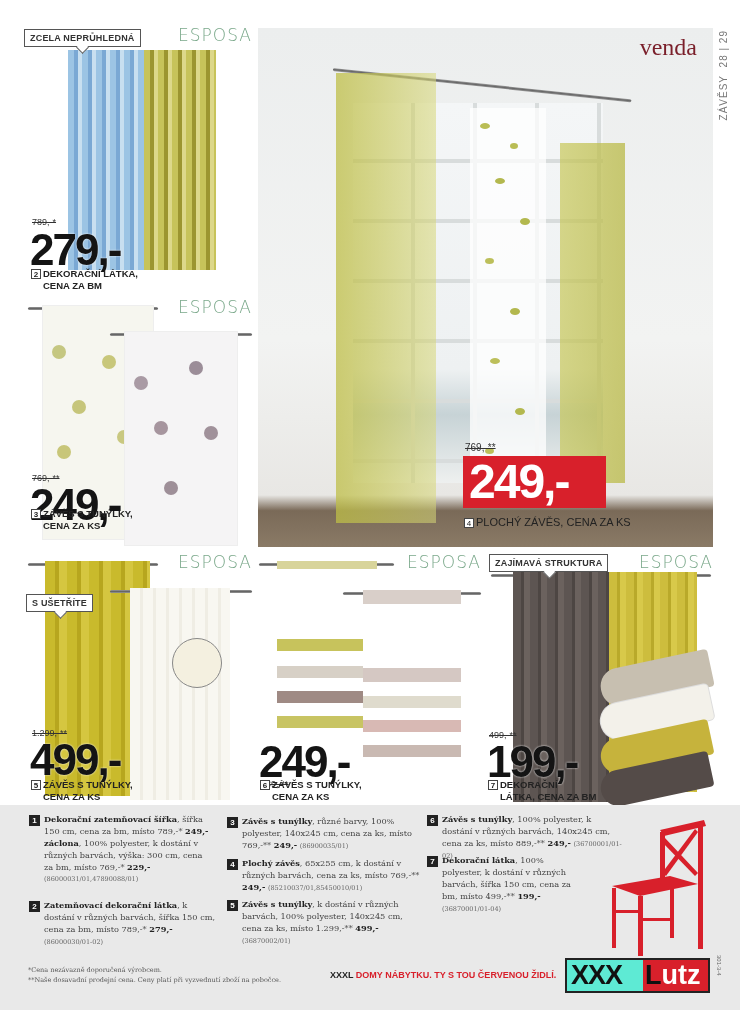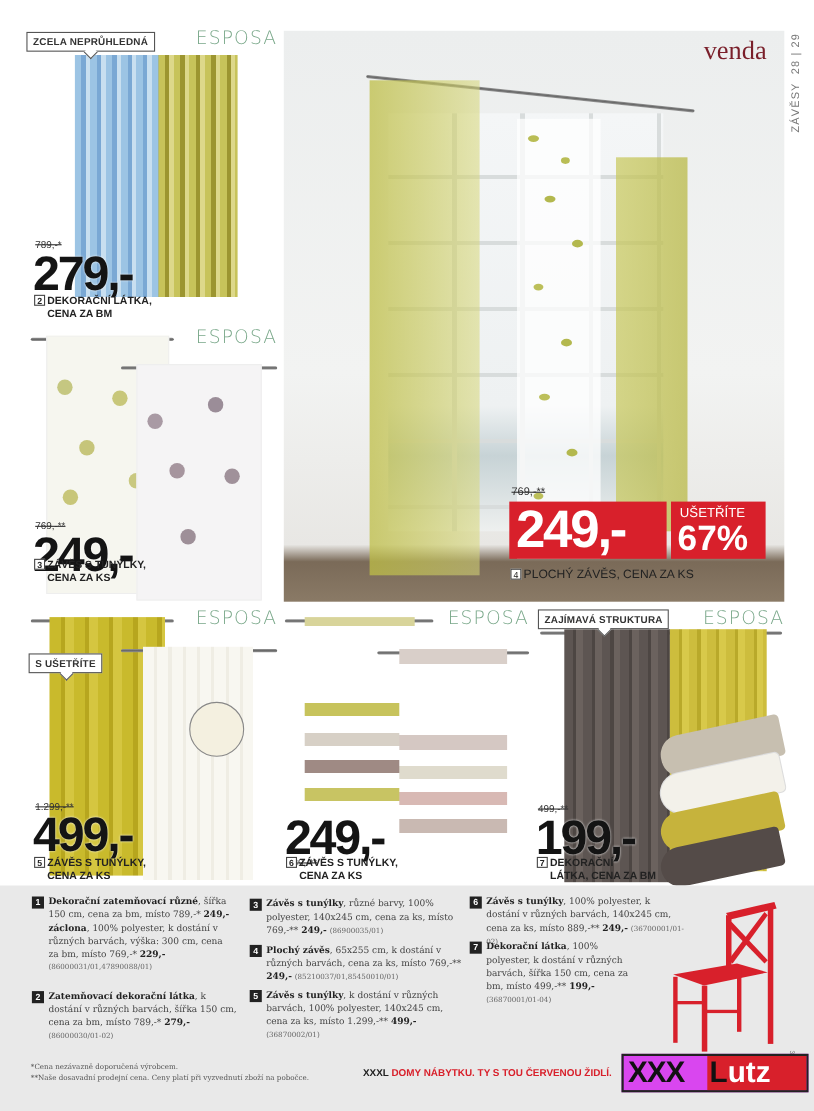--- a/index.html
+++ b/index.html
@@ -27,21 +27,21 @@
   .redbox { position: absolute; background: #d8202b; color: #fff; }
 
   
   .info { position: absolute; left: 0; top: 805px; width: 740px; height: 205px; background: #e9e9e9; }
   .item { position: absolute; font-family: "DejaVu Serif", serif; font-size: 8.2px; line-height: 1.45; color: #444; }
   .item b { color: #222; }
   .inum { position: absolute; left: -15px; top: 1px; width: 11px; height: 11px; background: #222; color: #fff; font-family: "Liberation Sans", sans-serif; font-weight: bold; font-size: 8px; text-align: center; line-height: 11px; }
   .code { font-size: 6.5px; color: #666; }
   .foot { position: absolute; font-family: "DejaVu Serif", serif; font-size: 6.5px; color: #555; line-height: 1.5; }
   .slogan { position: absolute; left: 330px; top: 952px; font-size: 9px; font-weight: bold; }
-  .logo { position: absolute; left: 565px; top: 958px; width: 170px; height: 35px; border: 2px solid #222; display: flex; background: #d946ef; }
+  .logo { position: absolute; left: 565px; top: 958px; width: 145px; height: 35px; border: 2px solid #222; display: flex; background: #5eead4; }
   .logo .x { flex: 0 0 76px; font-size: 27px; font-weight: 900; color: #111; line-height: 31px; padding-left: 4px; letter-spacing: -1px; }
   .logo .l { flex: 1; background: #d8202b; font-size: 27px; font-weight: bold; color: #fff; line-height: 31px; padding-left: 2px; }
   .logo .l span { color: #111; }
 </style>
 </head>
 <body>
 
 <div class="tile" style="left:20px;top:25px;width:235px;height:270px;">
   <div class="curtain" style="left:48px;top:25px;width:78px;height:220px;background:repeating-linear-gradient(90deg,#9cc4e4 0 6px,#7aa8d4 6px 10px,#c8dff0 10px 14px);"></div>
   <div class="curtain" style="left:124px;top:25px;width:72px;height:220px;background:repeating-linear-gradient(90deg,#c7c35a 0 6px,#9c9530 6px 10px,#ddd88a 10px 14px);"></div>
@@ -103,24 +103,20 @@
     <div class="abs" style="left:15px;top:340px;width:9px;height:6px;border-radius:50%;background:#bcbf5a;"></div>
   </div>
 
   <div class="curtain" style="left:302px;top:115px;width:65px;height:340px;background:linear-gradient(90deg,rgba(200,200,90,.7),rgba(185,185,70,.75));"></div>
 
   <div class="venda">venda</div>
 
   <div class="old" style="left:207px;top:414px;font-size:10px;">769,-**</div>
   <div class="redbox" style="left:205px;top:428px;width:143px;height:52px;">
     <div style="position:absolute;left:6px;top:2px;font-size:48px;font-weight:bold;letter-spacing:-2px;line-height:1;">249,-</div>
-  </div>
-  <div class="redbox" style="left:352px;top:428px;width:86px;height:52px;">
-    <div style="position:absolute;left:8px;top:3px;font-size:12px;">UŠETŘÍTE</div>
-    <div style="position:absolute;left:6px;top:15px;font-size:32px;font-weight:bold;">67%</div>
   </div>
   <div class="cap" style="left:206px;top:488px;font-size:11px;font-weight:normal;">
     <span class="num">4</span><span>PLOCHÝ ZÁVĚS, CENA ZA KS</span>
   </div>
 </div>
 <div class="side"><span>ZÁVĚSY</span>&nbsp;&nbsp;<span>28 | 29</span></div>
 
 <div class="tile" style="left:20px;top:550px;width:235px;height:255px;">
   <div class="rod" style="left:8px;top:13px;width:130px;"></div>
   <div class="curtain" style="left:25px;top:11px;width:105px;height:235px;background:repeating-linear-gradient(90deg,#c9ba2c 0 10px,#b7a61e 10px 14px,#d5c640 14px 22px);"></div>
@@ -167,21 +163,21 @@
   <div class="cap" style="left:3px;top:229px;">
     <span class="num">7</span><span>DEKORAČNÍ</span><br>
     <span style="padding-left:12px;">LÁTKA, CENA ZA BM</span>
   </div>
 </div>
 
 <div class="info"></div>
 
 <div class="item" style="left:44px;top:814px;width:165px;">
   <span class="inum">1</span>
-  <b>Dekorační zatemňovací různé</b><span>, šířka 150 cm, cena za bm, místo 789,-* </span><b>249,-</b><br>
+  <b>Dekorační zatemňovací šířka</b><span>, šířka 150 cm, cena za bm, místo 789,-* </span><b>249,-</b><br>
   <b>záclona</b><span>, 100% polyester, k dostání v různých barvách, výška: 300 cm, cena za bm, místo 769,-* </span><b>229,-</b><br>
   <span class="code">(86000031/01,47890088/01)</span>
 </div>
 <div class="item" style="left:44px;top:900px;width:175px;">
   <span class="inum">2</span>
   <b>Zatemňovací dekorační látka</b><span>, k dostání v různých barvách, šířka 150 cm, cena za bm, místo 789,-* </span><b>279,-</b><br>
   <span class="code">(86000030/01-02)</span>
 </div>
 <div class="item" style="left:242px;top:816px;width:180px;">
   <span class="inum">3</span>

